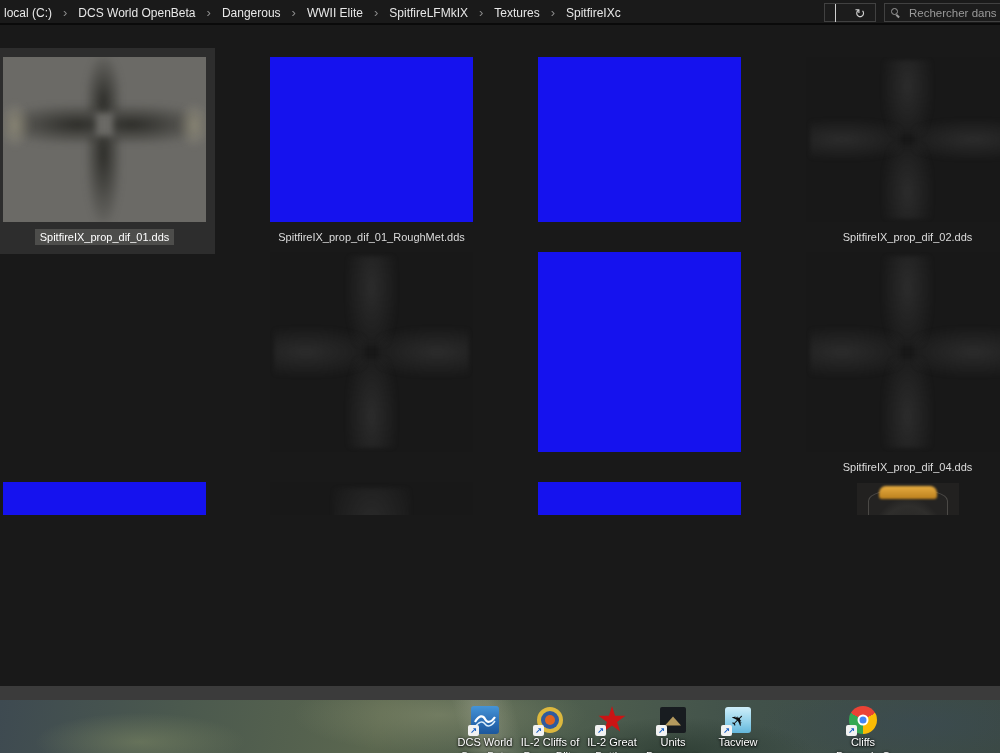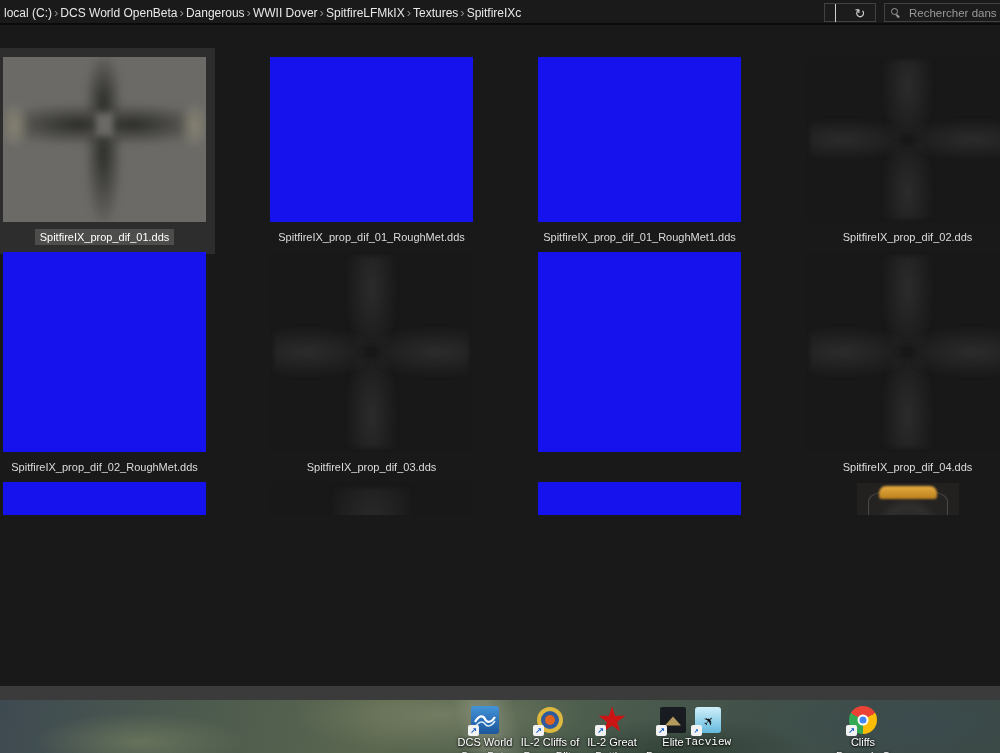--- a/index.html
+++ b/index.html
@@ -4,21 +4,21 @@
 <style>
   * { box-sizing: border-box; margin: 0; padding: 0; }
   html,body { width:1000px; height:753px; overflow:hidden; background:#191919;
               font-family:"Liberation Sans", sans-serif; }
   #screen { position:relative; width:1000px; height:753px; overflow:hidden; }
 
   
   #addressbar { position:absolute; top:0; left:0; width:1000px; height:25px;
                 background:#1a1a1a; border-bottom:2px solid #0a0a0a; z-index:30; }
   #breadcrumb { position:absolute; left:2px; top:0; height:25px; display:flex;
-                align-items:center; white-space:nowrap; }
+                align-items:center; gap:9px; white-space:nowrap; }
   .bc-item { color:#e8e8e8; font-size:12px; padding:0 2px; cursor:default; }
   .bc-sep  { color:#8c8c8c; font-size:13px; line-height:23px; }
   #addr-controls { position:absolute; right:124px; top:3px; width:52px; height:19px;
                    border:1px solid #414141; display:flex; align-items:center;
                    justify-content:space-around; background:#1c1c1c; }
   .chev { width:7px; height:7px; border-right:1.6px solid #cfcfcf;
           border-bottom:1.6px solid #cfcfcf; transform:rotate(45deg); margin-top:-3px; }
   .refresh-glyph::before { content:"\21bb"; color:#cfcfcf; font-size:13px; }
   #searchbox { position:absolute; left:884px; top:3px; width:150px; height:19px;
                border:1px solid #414141; background:#1c1c1c; display:flex;
@@ -161,21 +161,21 @@
 <div id="screen">
 
   <div id="addressbar">
     <nav id="breadcrumb">
         <span class="bc-item">local (C:)</span>
         <span class="bc-sep">›</span>
         <span class="bc-item">DCS World OpenBeta</span>
         <span class="bc-sep">›</span>
         <span class="bc-item">Dangerous</span>
         <span class="bc-sep">›</span>
-        <span class="bc-item">WWII Dover</span>
+        <span class="bc-item">WWII Elite</span>
         <span class="bc-sep">›</span>
         <span class="bc-item">SpitfireLFMkIX</span>
         <span class="bc-sep">›</span>
         <span class="bc-item">Textures</span>
         <span class="bc-sep">›</span>
         <span class="bc-item">SpitfireIXc</span>
       </nav>
     <div id="addr-controls">
       <span><span class="chev"></span></span>
       <span><span class="refresh-glyph"></span></span>
@@ -200,43 +200,37 @@
           <div class="glow-r"></div>
         </div>
         <div class="label-row"><span class="label">SpitfireIX_prop_dif_01.dds</span></div>
       </div>
       <div class="cell" style="left: 270px; top: 32px;">
         <div class="thumb t-blue" style="height: 165px;"></div>
         <div class="label-row"><span class="label">SpitfireIX_prop_dif_01_RoughMet.dds</span></div>
       </div>
       <div class="cell" style="left: 538px; top: 32px;">
         <div class="thumb t-blue" style="height: 165px;"></div>
-        <div class="label-row"><span class="label">SpitfireIX_prop_dif_01_RoughMet1.dds</span></div>
       </div>
       <div class="cell" style="left: 806px; top: 32px;">
         <div class="thumb t-dark-cross" style="height: 165px;">
           <div class="bl bl-t"></div>
           <div class="bl bl-b"></div>
           <div class="bl bl-l"></div>
           <div class="bl bl-r"></div>
         </div>
         <div class="label-row"><span class="label">SpitfireIX_prop_dif_02.dds</span></div>
       </div>
-      <div class="cell" style="left: 3px; top: 227px;">
-        <div class="thumb t-blue" style="height: 200px;"></div>
-        <div class="label-row"><span class="label">SpitfireIX_prop_dif_02_RoughMet.dds</span></div>
-      </div>
       <div class="cell" style="left: 270px; top: 227px;">
         <div class="thumb t-dark-cross" style="height: 200px;">
           <div class="bl bl-t"></div>
           <div class="bl bl-b"></div>
           <div class="bl bl-l"></div>
           <div class="bl bl-r"></div>
         </div>
-        <div class="label-row"><span class="label">SpitfireIX_prop_dif_03.dds</span></div>
       </div>
       <div class="cell" style="left: 538px; top: 227px;">
         <div class="thumb t-blue" style="height: 200px;"></div>
       </div>
       <div class="cell" style="left: 806px; top: 227px;">
         <div class="thumb t-dark-cross" style="height: 200px;">
           <div class="bl bl-t"></div>
           <div class="bl bl-b"></div>
           <div class="bl bl-l"></div>
           <div class="bl bl-r"></div>
@@ -306,24 +300,24 @@
         <div class="dlabel">IL-2 Great</div>
         <div class="dlabel">Battles</div>
       </div>
       <div class="dicon" style="left: 633px;">
         <div class="ibox">
           <span class="elite-square">
             <span class="elite-mark"></span>
           </span>
           <span class="badge"></span>
         </div>
-        <div class="dlabel">Elite</div>
+        <div class="dlabel">Units</div>
         <div class="dlabel">Dangerous</div>
       </div>
-      <div class="dicon" style="left: 668px; font-family: Liberation Mono, monospace;">
+      <div class="dicon" style="left: 698px;">
         <div class="ibox">
           <span class="tac-square"></span>
           <span class="tac-plane"></span>
           <span class="badge"></span>
         </div>
         <div class="dlabel">Tacview</div>
         <div class="dlabel"></div>
       </div>
       <div class="dicon" style="left: 823px;">
         <div class="ibox">

